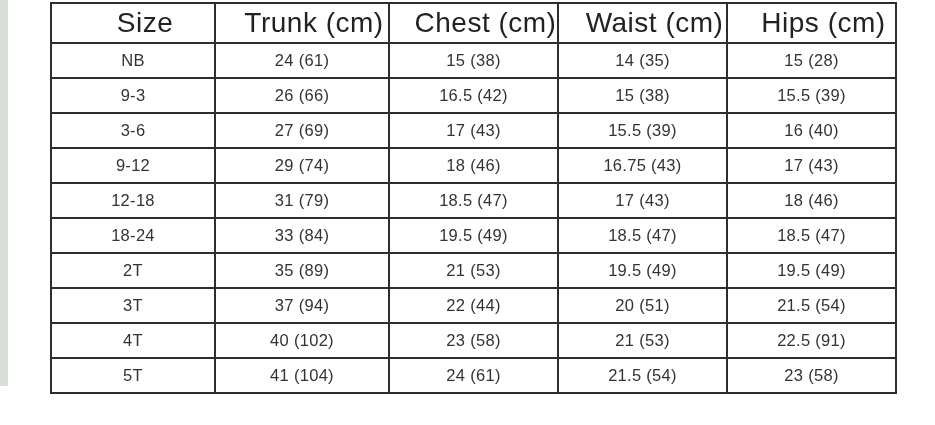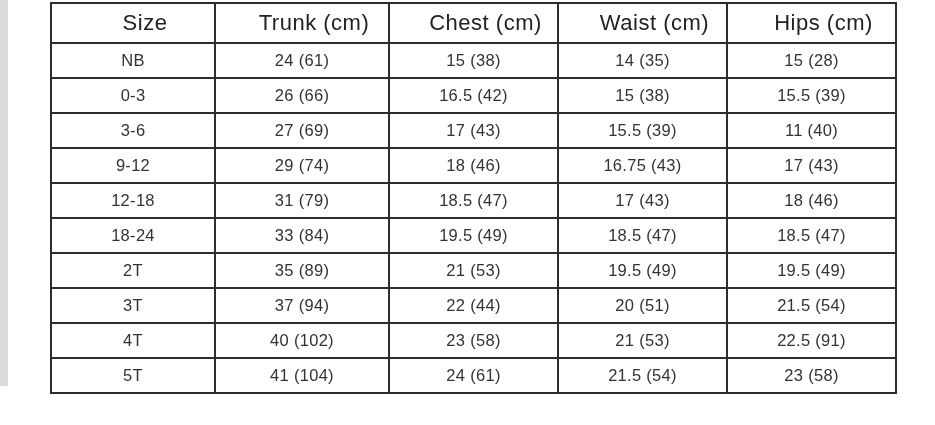--- a/index.html
+++ b/index.html
@@ -39,21 +39,21 @@
   table.size-chart th, table.size-chart td {
     border: 2px solid #2d2d2d;
     text-align: center;
     vertical-align: middle;
     white-space: nowrap;
     overflow: hidden;
     color: #2b2b2b;
   }
   table.size-chart th {
     height: 40px;
-    font-size: 22px;
+    font-size: 28px;
     font-weight: 400;
     letter-spacing: 0.5px;
     color: #222222;
     padding-left: 24px;
   }
   table.size-chart td {
     height: 35px;
     font-size: 16.5px;
     font-weight: 400;
     letter-spacing: 0.3px;
@@ -85,32 +85,32 @@
     </thead>
     <tbody>
         <tr>
           <td>NB</td>
           <td>24 (61)</td>
           <td>15 (38)</td>
           <td>14 (35)</td>
           <td>15 (28)</td>
         </tr>
         <tr>
-          <td>0-3</td>
+          <td>9-3</td>
           <td>26 (66)</td>
           <td>16.5 (42)</td>
           <td>15 (38)</td>
           <td>15.5 (39)</td>
         </tr>
         <tr>
           <td>3-6</td>
           <td>27 (69)</td>
           <td>17 (43)</td>
           <td>15.5 (39)</td>
-          <td>11 (40)</td>
+          <td>16 (40)</td>
         </tr>
         <tr>
           <td>9-12</td>
           <td>29 (74)</td>
           <td>18 (46)</td>
           <td>16.75 (43)</td>
           <td>17 (43)</td>
         </tr>
         <tr>
           <td>12-18</td>

